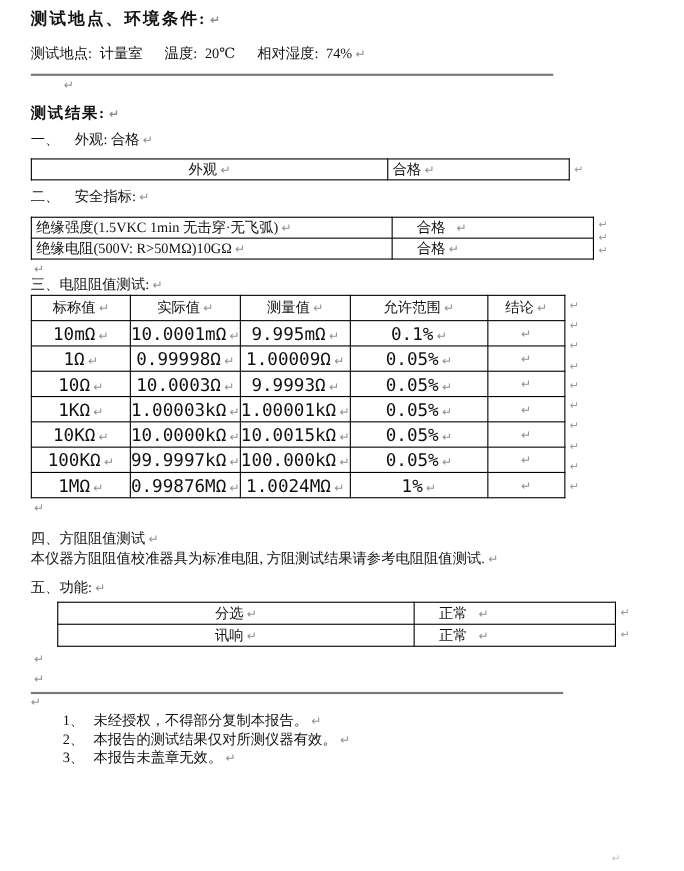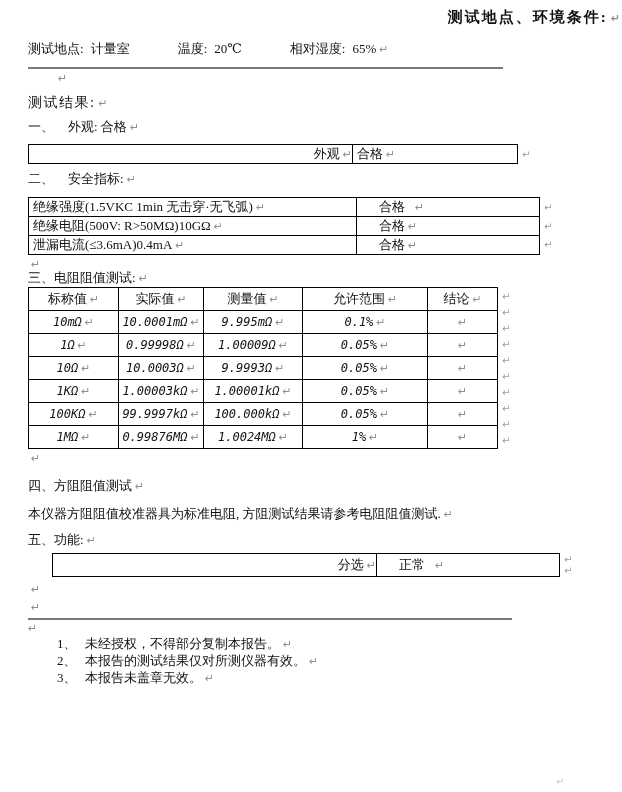--- a/index.html
+++ b/index.html
@@ -2,64 +2,64 @@
 <html><head>
 <meta charset="utf-8">
 <style>
   html,body{margin:0;padding:0;background:#fff;}
   .page{
     position:relative;width:622px;height:792px;box-sizing:border-box;
     background:#fff;color:#111;
     font-family:"Liberation Serif","DejaVu Serif",serif;
     padding:8px 0 0 28px;overflow:hidden;
   }
-  .title{font-size:15px;font-weight:bold;letter-spacing:2px;margin:0;text-align:right;}
+  .title{font-size:15px;font-weight:bold;letter-spacing:2px;margin:0;}
   .env{margin-top:13px;font-size:13px;white-space:nowrap;}
   .g1{margin-left:7px;}
-  .g2{margin-left:48px;text-align:center;}
+  .g2{margin-left:20px;text-align:center;}
   .rule{height:2px;background:#7a7a7a;width:475px;margin-top:9px;}
   .rule2{width:484px;margin-top:6px;}
   .pc{font-style:normal;color:#8f8f8f;font-size:11px;font-family:"DejaVu Sans",sans-serif;margin-left:3px;}
   .pcl{height:13px;line-height:13px;margin-top:1px;}
   .ind{margin-left:27px;}
-  .sec{font-size:14px;font-weight:normal;letter-spacing:1.5px;margin:11px 0 0 0;}
+  .sec{font-size:14px;font-weight:bold;letter-spacing:1.5px;margin:11px 0 0 0;}
   .hline{font-size:13px;margin-top:6px;}
   .hgap{margin-left:14px;}
   .twrap{display:flex;align-items:stretch;}
   .mt8{margin-top:8px;} .mt9{margin-top:9px;} .mt12{} .mt4{margin-top:4px;padding-left:24px;}
   table{border-collapse:collapse;table-layout:fixed;}
   td{border:1px solid #000;font-size:13px;padding:0;overflow:hidden;white-space:nowrap;}
   .t1 td,.t2 td{height:18px;}
   .t4 td{height:19px;}
   .c-item{width:323px;} .c-res{width:160px;}
-  .cen{text-align:right;}
+  .cen{text-align:center;}
   .padL{padding-left:4px;} .padRes{padding-left:22px;}
   .t3 td{height:22px;text-align:center;font-size:12px;}
   .t3 .hd{font-size:13px;}
-  .num{font-family:"DejaVu Sans Mono",monospace;font-size:12px;font-style:italic;}
+  .num{font-family:"DejaVu Sans Mono",monospace;font-size:16px;}
   .endcol{display:flex;flex-direction:column;justify-content:space-between;padding:1px 0;}
   .pce{color:#9a9a9a;font-size:10px;font-family:"DejaVu Sans",sans-serif;
        padding-left:4px;display:flex;align-items:center;flex:1;}
-  .note{font-size:13px;margin-top:10px;}
+  .note{font-size:13px;}
   .remark-item{font-size:13px;margin-top:4px;height:13px;line-height:13px;}
   .rnum{display:inline-block;margin-left:29px;width:28px;}
   .faint{position:absolute;left:556px;top:776px;color:#c8c8c8;font-size:10px;
          font-family:"DejaVu Sans",sans-serif;}
 </style>
 </head>
 <body>
 
 <div class="page">
 
   <div class="title">
     <span>测试地点、环境条件:</span><i class="pc">↵</i>
   </div>
 
   <div class="env">
-    <span>测试地点:</span><span class="g1">计量室</span><span class="g2">温度:</span><span class="g1">20℃</span><span class="g2">相对湿度:</span><span class="g1">65%</span><i class="pc">↵</i>
+    <span>测试地点:</span><span class="g1">计量室</span><span class="g2">温度:</span><span class="g1">20℃</span><span class="g2">相对湿度:</span><span class="g1">74%</span><i class="pc">↵</i>
   </div>
 
   <div class="rule"></div>
   <div class="pcl ind"><i class="pc">↵</i></div>
 
   <div class="sec">
     <span>测试结果:</span><i class="pc">↵</i>
   </div>
 
   <div class="hline">
@@ -86,24 +86,20 @@
 
   <div class="twrap mt9">
     <table class="t2">
       <tbody>
           <tr>
         <td class="c-item padL"><span>绝缘强度(1.5VKC 1min 无击穿·无飞弧)</span><i class="pc">↵</i></td>
         <td class="c-res padRes"><span>合格</span><i class="pc" style="margin-left:10px">↵</i></td>
       </tr>
       <tr>
         <td class="c-item padL"><span>绝缘电阻(500V: R&gt;50MΩ)10GΩ</span><i class="pc">↵</i></td>
-        <td class="c-res padRes"><span>合格</span><i class="pc">↵</i></td>
-      </tr>
-      <tr>
-        <td class="c-item padL"><span>泄漏电流(≤3.6mA)0.4mA</span><i class="pc">↵</i></td>
         <td class="c-res padRes"><span>合格</span><i class="pc">↵</i></td>
       </tr>
     </tbody>
       </table>
     <div class="endcol">
       <span class="pce">↵</span>
       <span class="pce">↵</span>
       <span class="pce">↵</span>
     </div>
   </div>
@@ -153,20 +149,27 @@
         <td><i class="pc" style="margin-left:0">↵</i></td>
       </tr>
       <tr>
         <td><span class="num">1KΩ</span><i class="pc">↵</i></td>
         <td><span class="num">1.00003kΩ</span><i class="pc">↵</i></td>
         <td><span class="num">1.00001kΩ</span><i class="pc">↵</i></td>
         <td><span class="num">0.05%</span><i class="pc">↵</i></td>
         <td><i class="pc" style="margin-left:0">↵</i></td>
       </tr>
       <tr>
+        <td><span class="num">10KΩ</span><i class="pc">↵</i></td>
+        <td><span class="num">10.0000kΩ</span><i class="pc">↵</i></td>
+        <td><span class="num">10.0015kΩ</span><i class="pc">↵</i></td>
+        <td><span class="num">0.05%</span><i class="pc">↵</i></td>
+        <td><i class="pc" style="margin-left:0">↵</i></td>
+      </tr>
+      <tr>
         <td><span class="num">100KΩ</span><i class="pc">↵</i></td>
         <td><span class="num">99.9997kΩ</span><i class="pc">↵</i></td>
         <td><span class="num">100.000kΩ</span><i class="pc">↵</i></td>
         <td><span class="num">0.05%</span><i class="pc">↵</i></td>
         <td><i class="pc" style="margin-left:0">↵</i></td>
       </tr>
       <tr>
         <td><span class="num">1MΩ</span><i class="pc">↵</i></td>
         <td><span class="num">0.99876MΩ</span><i class="pc">↵</i></td>
         <td><span class="num">1.0024MΩ</span><i class="pc">↵</i></td>
@@ -202,20 +205,24 @@
     <span>五、功能:</span><i class="pc">↵</i>
   </div>
 
   <div class="twrap mt4">
     <table class="t4">
       <tbody>
           <tr>
         <td class="c-item cen"><span>分选</span><i class="pc">↵</i></td>
         <td class="c-res padRes"><span>正常</span><i class="pc" style="margin-left:10px">↵</i></td>
       </tr>
+      <tr>
+        <td class="c-item cen"><span>讯响</span><i class="pc">↵</i></td>
+        <td class="c-res padRes"><span>正常</span><i class="pc" style="margin-left:10px">↵</i></td>
+      </tr>
     </tbody>
       </table>
     <div class="endcol">
       <span class="pce">↵</span>
       <span class="pce">↵</span>
     </div>
   </div>
 
   <div class="pcl" style="margin-top:4px"><i class="pc">↵</i></div>
   <div class="pcl" style="margin-top:5px"><i class="pc">↵</i></div>

